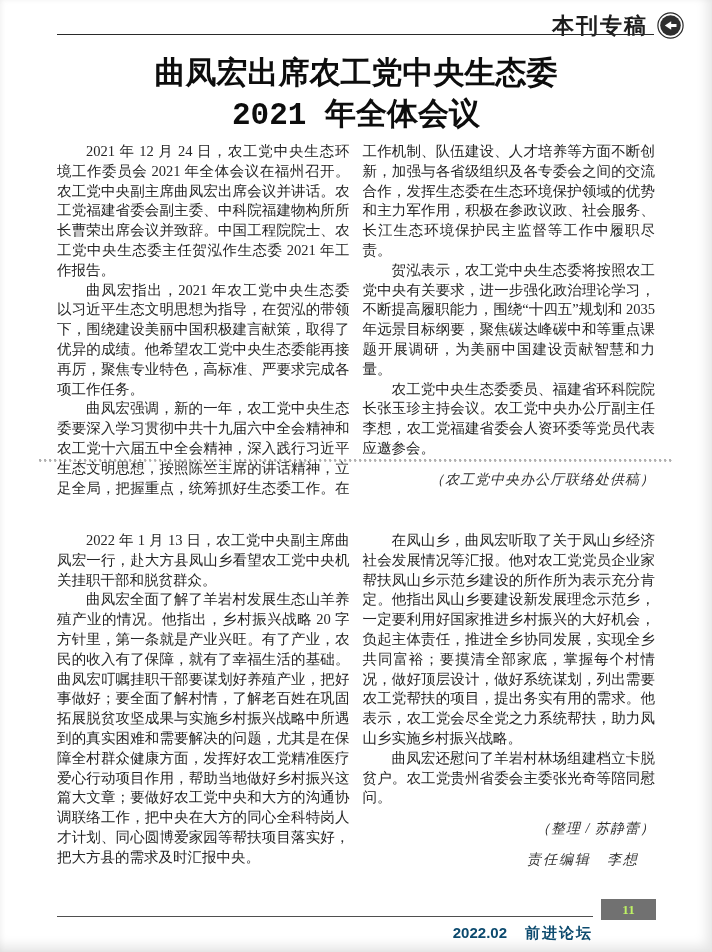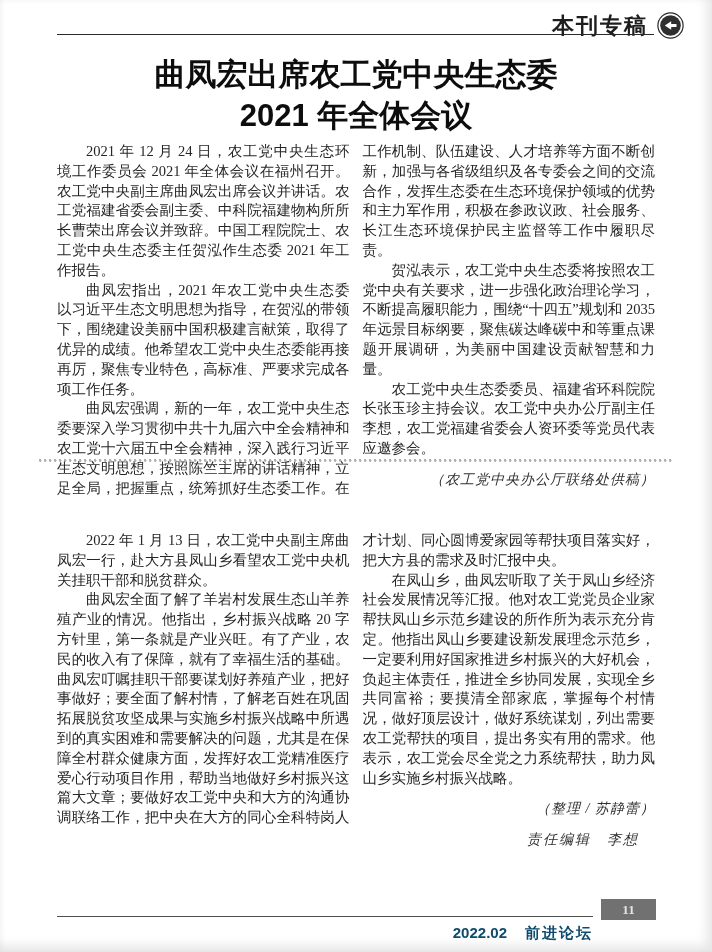--- a/index.html
+++ b/index.html
@@ -14,21 +14,21 @@
     font-family:"Liberation Sans",sans-serif;font-weight:bold;
     font-size:22px;letter-spacing:2px;color:#1d1d1d;
   }
   .header-icon{position:absolute;top:12px;right:28px;width:27px;height:27px;}
   .header-rule{position:absolute;top:34px;left:57px;width:597px;border-top:1.6px solid #2a2a2a;}
   
   .title{
     position:absolute;left:57px;width:598px;text-align:center;
     font-family:"Liberation Sans",sans-serif;font-weight:bold;color:#0d0d0d;
   }
-  .title-1{top:54px;font-size:31px;line-height:41px;}
+  .title-1{top:54px;font-size:31px;line-height:41px;font-family:Liberation Mono, monospace;}
   .title-2{top:474px;font-size:34px;line-height:44px;}
   
   .cols{
     position:absolute;left:57px;width:598px;
     column-count:2;column-gap:13px;column-fill:balance;
     text-align:justify;font-size:14.5px;line-height:19.8px;color:#262626;
   }
   .cols-1{top:142px;}
   .cols-2{top:531px;}
   .cols p{margin:0;text-indent:2em;}
@@ -45,21 +45,21 @@
   }
   
   .footer-rule{position:absolute;top:916px;left:57px;width:536px;border-top:1.5px solid #4f4f4f;}
   .footer-text{
     position:absolute;top:924px;left:57px;width:536px;text-align:right;
     font-family:"Liberation Sans",sans-serif;font-weight:bold;font-size:15px;color:#0c4a6e;
   }
   .footer-text .journal{margin-left:18px;letter-spacing:2px;}
   .footer-badge{
     position:absolute;top:899px;left:601px;width:55px;height:21px;
-    background:#717171;color:#e5e5e5;text-align:center;
+    background:#717171;color:#bef264;text-align:center;
     font-family:"Liberation Serif",serif;font-weight:bold;font-size:13px;line-height:21px;
   }
 </style>
 </head>
 <body>
 
 <div class="page">
 
   <div class="header-label">本刊专稿</div>
   <div class="header-icon">
@@ -86,20 +86,21 @@
     <p class="attr">（农工党中央办公厅联络处供稿）</p>
   </div>
 
   <div class="divider"></div>
 
 
   <div class="cols cols-2">
     <p>2022 年 1 月 13 日，农工党中央副主席曲凤宏一行，赴大方县凤山乡看望农工党中央机关挂职干部和脱贫群众。</p>
     <p>曲凤宏全面了解了羊岩村发展生态山羊养殖产业的情况。他指出，乡村振兴战略 20 字方针里，第一条就是产业兴旺。有了产业，农民的收入有了保障，就有了幸福生活的基础。曲凤宏叮嘱挂职干部要谋划好养殖产业，把好事做好；要全面了解村情，了解老百姓在巩固拓展脱贫攻坚成果与实施乡村振兴战略中所遇到的真实困难和需要解决的问题，尤其是在保障全村群众健康方面，发挥好农工党精准医疗爱心行动项目作用，帮助当地做好乡村振兴这篇大文章；要做好农工党中央和大方的沟通协调联络工作，把中央在大方的同心全科特岗人才计划、同心圆博爱家园等帮扶项目落实好，把大方县的需求及时汇报中央。</p>
     <p>在凤山乡，曲凤宏听取了关于凤山乡经济社会发展情况等汇报。他对农工党党员企业家帮扶凤山乡示范乡建设的所作所为表示充分肯定。他指出凤山乡要建设新发展理念示范乡，一定要利用好国家推进乡村振兴的大好机会，负起主体责任，推进全乡协同发展，实现全乡共同富裕；要摸清全部家底，掌握每个村情况，做好顶层设计，做好系统谋划，列出需要农工党帮扶的项目，提出务实有用的需求。他表示，农工党会尽全党之力系统帮扶，助力凤山乡实施乡村振兴战略。</p>
+    <p>曲凤宏还慰问了羊岩村林场组建档立卡脱贫户。农工党贵州省委会主委张光奇等陪同慰问。</p>
     <p class="attr">（整理 / 苏静蕾）</p>
     <p class="attr attr-pad">责任编辑　李想</p>
   </div>
 
   <div class="footer-text">
     <span>2022.02</span><span class="journal">前进论坛</span>
   </div>
   <div class="footer-rule"></div>
   <div class="footer-badge">11</div>
 

